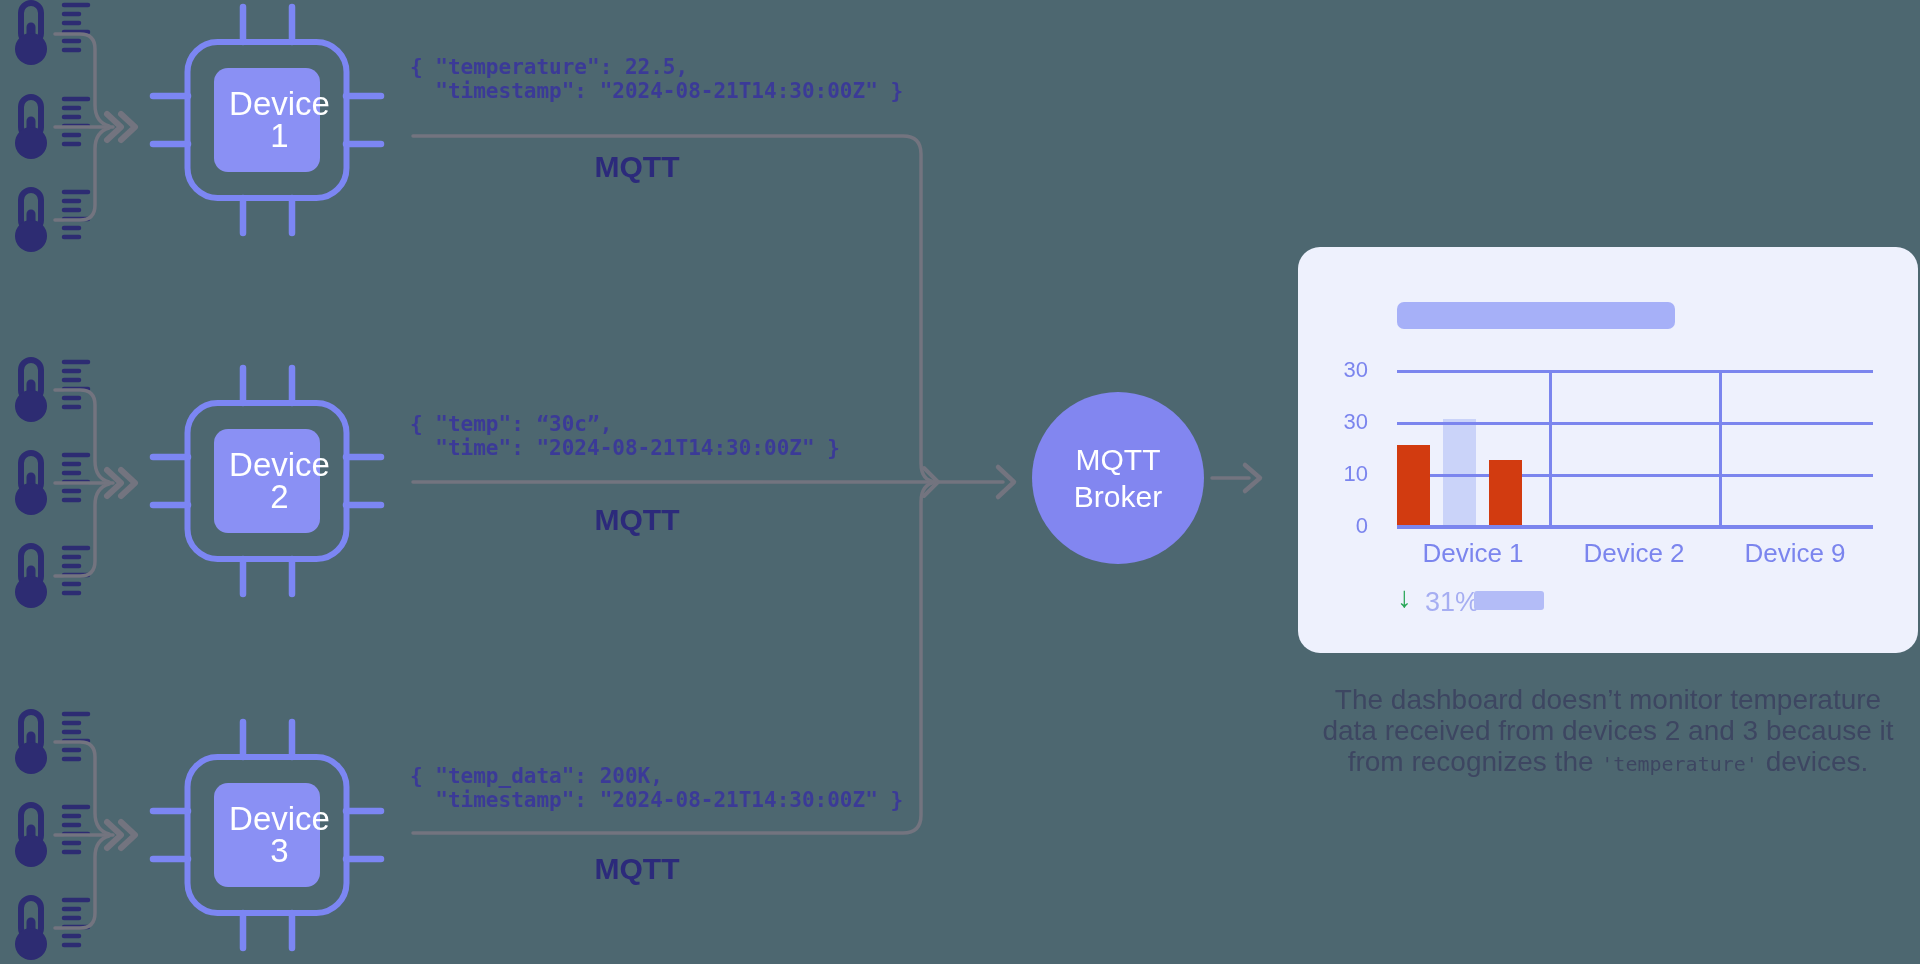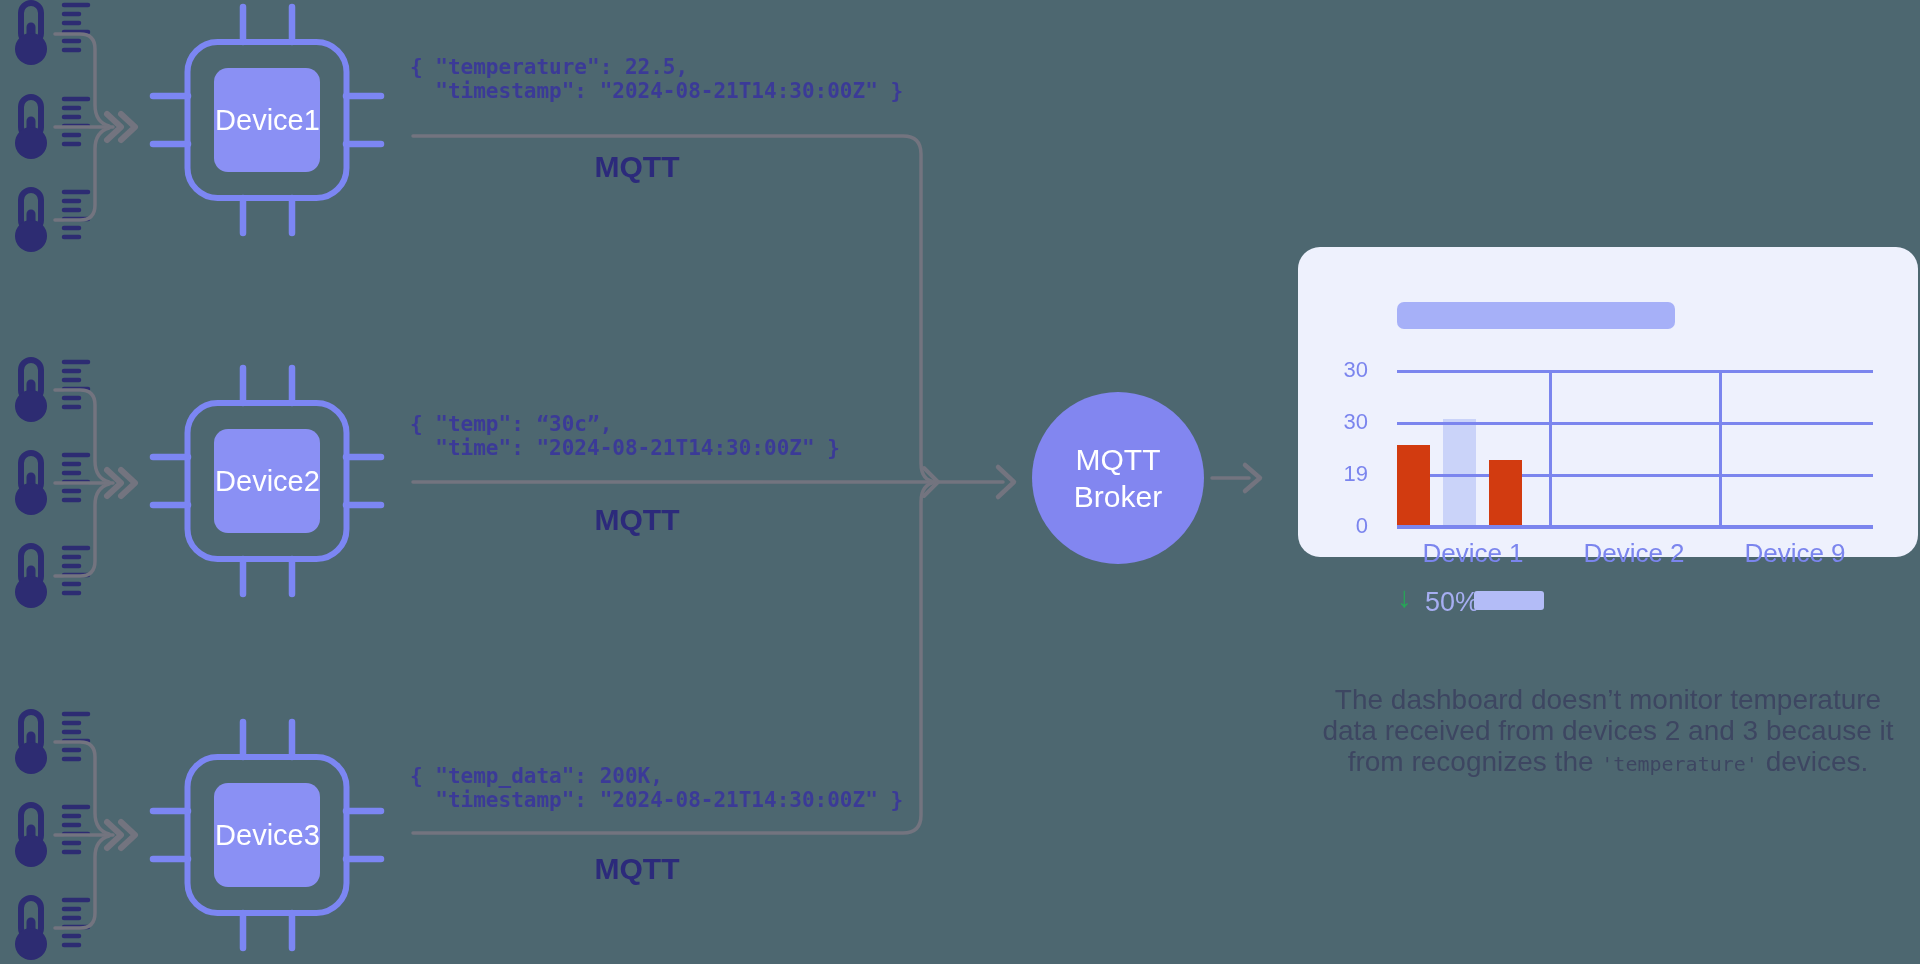--- a/index.html
+++ b/index.html
@@ -5,28 +5,28 @@
   html,body{margin:0;padding:0;background:#4d6770;}
   .stage{position:relative;width:1920px;height:964px;background:#4d6770;overflow:hidden;
          font-family:"Liberation Sans",sans-serif;}
   .stage svg{position:absolute;left:0;top:0;}
 
   .payload{position:absolute;left:410px;white-space:pre;
            font-family:"DejaVu Sans Mono","Liberation Mono",monospace;
            font-size:21px;line-height:24px;color:#3b3a97;font-weight:bold;}
   .mqtt{position:absolute;left:557px;width:160px;text-align:center;
         font-size:30px;font-weight:bold;color:#2c2a7b;}
-  .chip-label{position:absolute;left:214px;width:107px;height:104px;display:flex;
-              flex-direction:row;align-items:center;justify-content:center;
-              color:#ffffff;font-size:29px;line-height:32px;}
+  .chip-label{position:absolute;left:226px;width:107px;height:104px;display:flex;
+              flex-direction:column;align-items:center;justify-content:center;
+              color:#ffffff;font-size:33px;line-height:32px;}
   .broker{position:absolute;left:1032px;top:392px;width:172px;height:172px;border-radius:50%;
           background:#8286f0;display:flex;flex-direction:column;align-items:center;
           justify-content:center;color:#ffffff;font-size:30px;line-height:37px;}
 
-  .card{position:absolute;left:1298px;top:247px;width:620px;height:310px;border-radius:22px;
+  .card{position:absolute;left:1298px;top:247px;width:620px;height:406px;border-radius:22px;
         background:#eef1fd;}
   .titlebar{position:absolute;left:99px;top:55px;width:278px;height:27px;border-radius:7px;
             background:#a6b0f8;}
   .ytick{position:absolute;left:20px;width:50px;text-align:right;font-size:22px;line-height:26px;
          color:#7b85ee;}
   .plot{position:absolute;left:99px;top:123px;width:476px;height:160px;}
   .hline{position:absolute;left:0;width:100%;height:3px;background:#7b85ee;z-index:2;}
   .baseline{position:absolute;left:0;top:155px;width:100%;height:4px;background:#7b85ee;z-index:4;}
   .vline{position:absolute;top:1px;width:3px;height:157px;background:#7b85ee;z-index:0;}
   .bar{position:absolute;bottom:2px;width:33px;}
@@ -141,41 +141,41 @@
   <div class="broker">
     <div>MQTT</div>
     <div>Broker</div>
   </div>
 
   <div class="card">
     <div class="titlebar"></div>
 
     <div class="ytick" style="top:110px">30</div>
     <div class="ytick" style="top:162px">30</div>
-    <div class="ytick" style="top:214px">19</div>
+    <div class="ytick" style="top:214px">10</div>
     <div class="ytick" style="top:266px">0</div>
 
     <div class="plot">
       <div class="vline" style="left:152px"></div>
       <div class="vline" style="left:322px"></div>
       <div class="hline" style="top:0"></div>
       <div class="hline" style="top:52px"></div>
       <div class="hline" style="top:104px"></div>
       <div class="baseline"></div>
     <div class="bar" style="left: 0px; height: 83px; background: rgb(210, 59, 16); z-index: 3;"></div>
         <div class="bar" style="left: 46px; height: 109px; background: rgb(202, 211, 249); z-index: 1;"></div>
         <div class="bar" style="left: 92px; height: 68px; background: rgb(210, 59, 16); z-index: 3;"></div>
       </div>
 
     <div class="xlabel" style="left:95px">Device 1</div>
     <div class="xlabel" style="left:256px">Device 2</div>
     <div class="xlabel" style="left:417px">Device 9</div>
 
     <div class="trend-arrow">↓</div>
-    <div class="trend-value">50%</div>
+    <div class="trend-value">31%</div>
     <div class="trend-bar"></div>
   </div>
 
   <div class="caption">
     <div>The dashboard doesn’t monitor temperature</div>
     <div>data received from devices 2 and 3 because it</div>
     <div><span>from recognizes the </span><span class="code">'temperature'</span><span> devices.</span></div>
   </div>
 
 </div>

